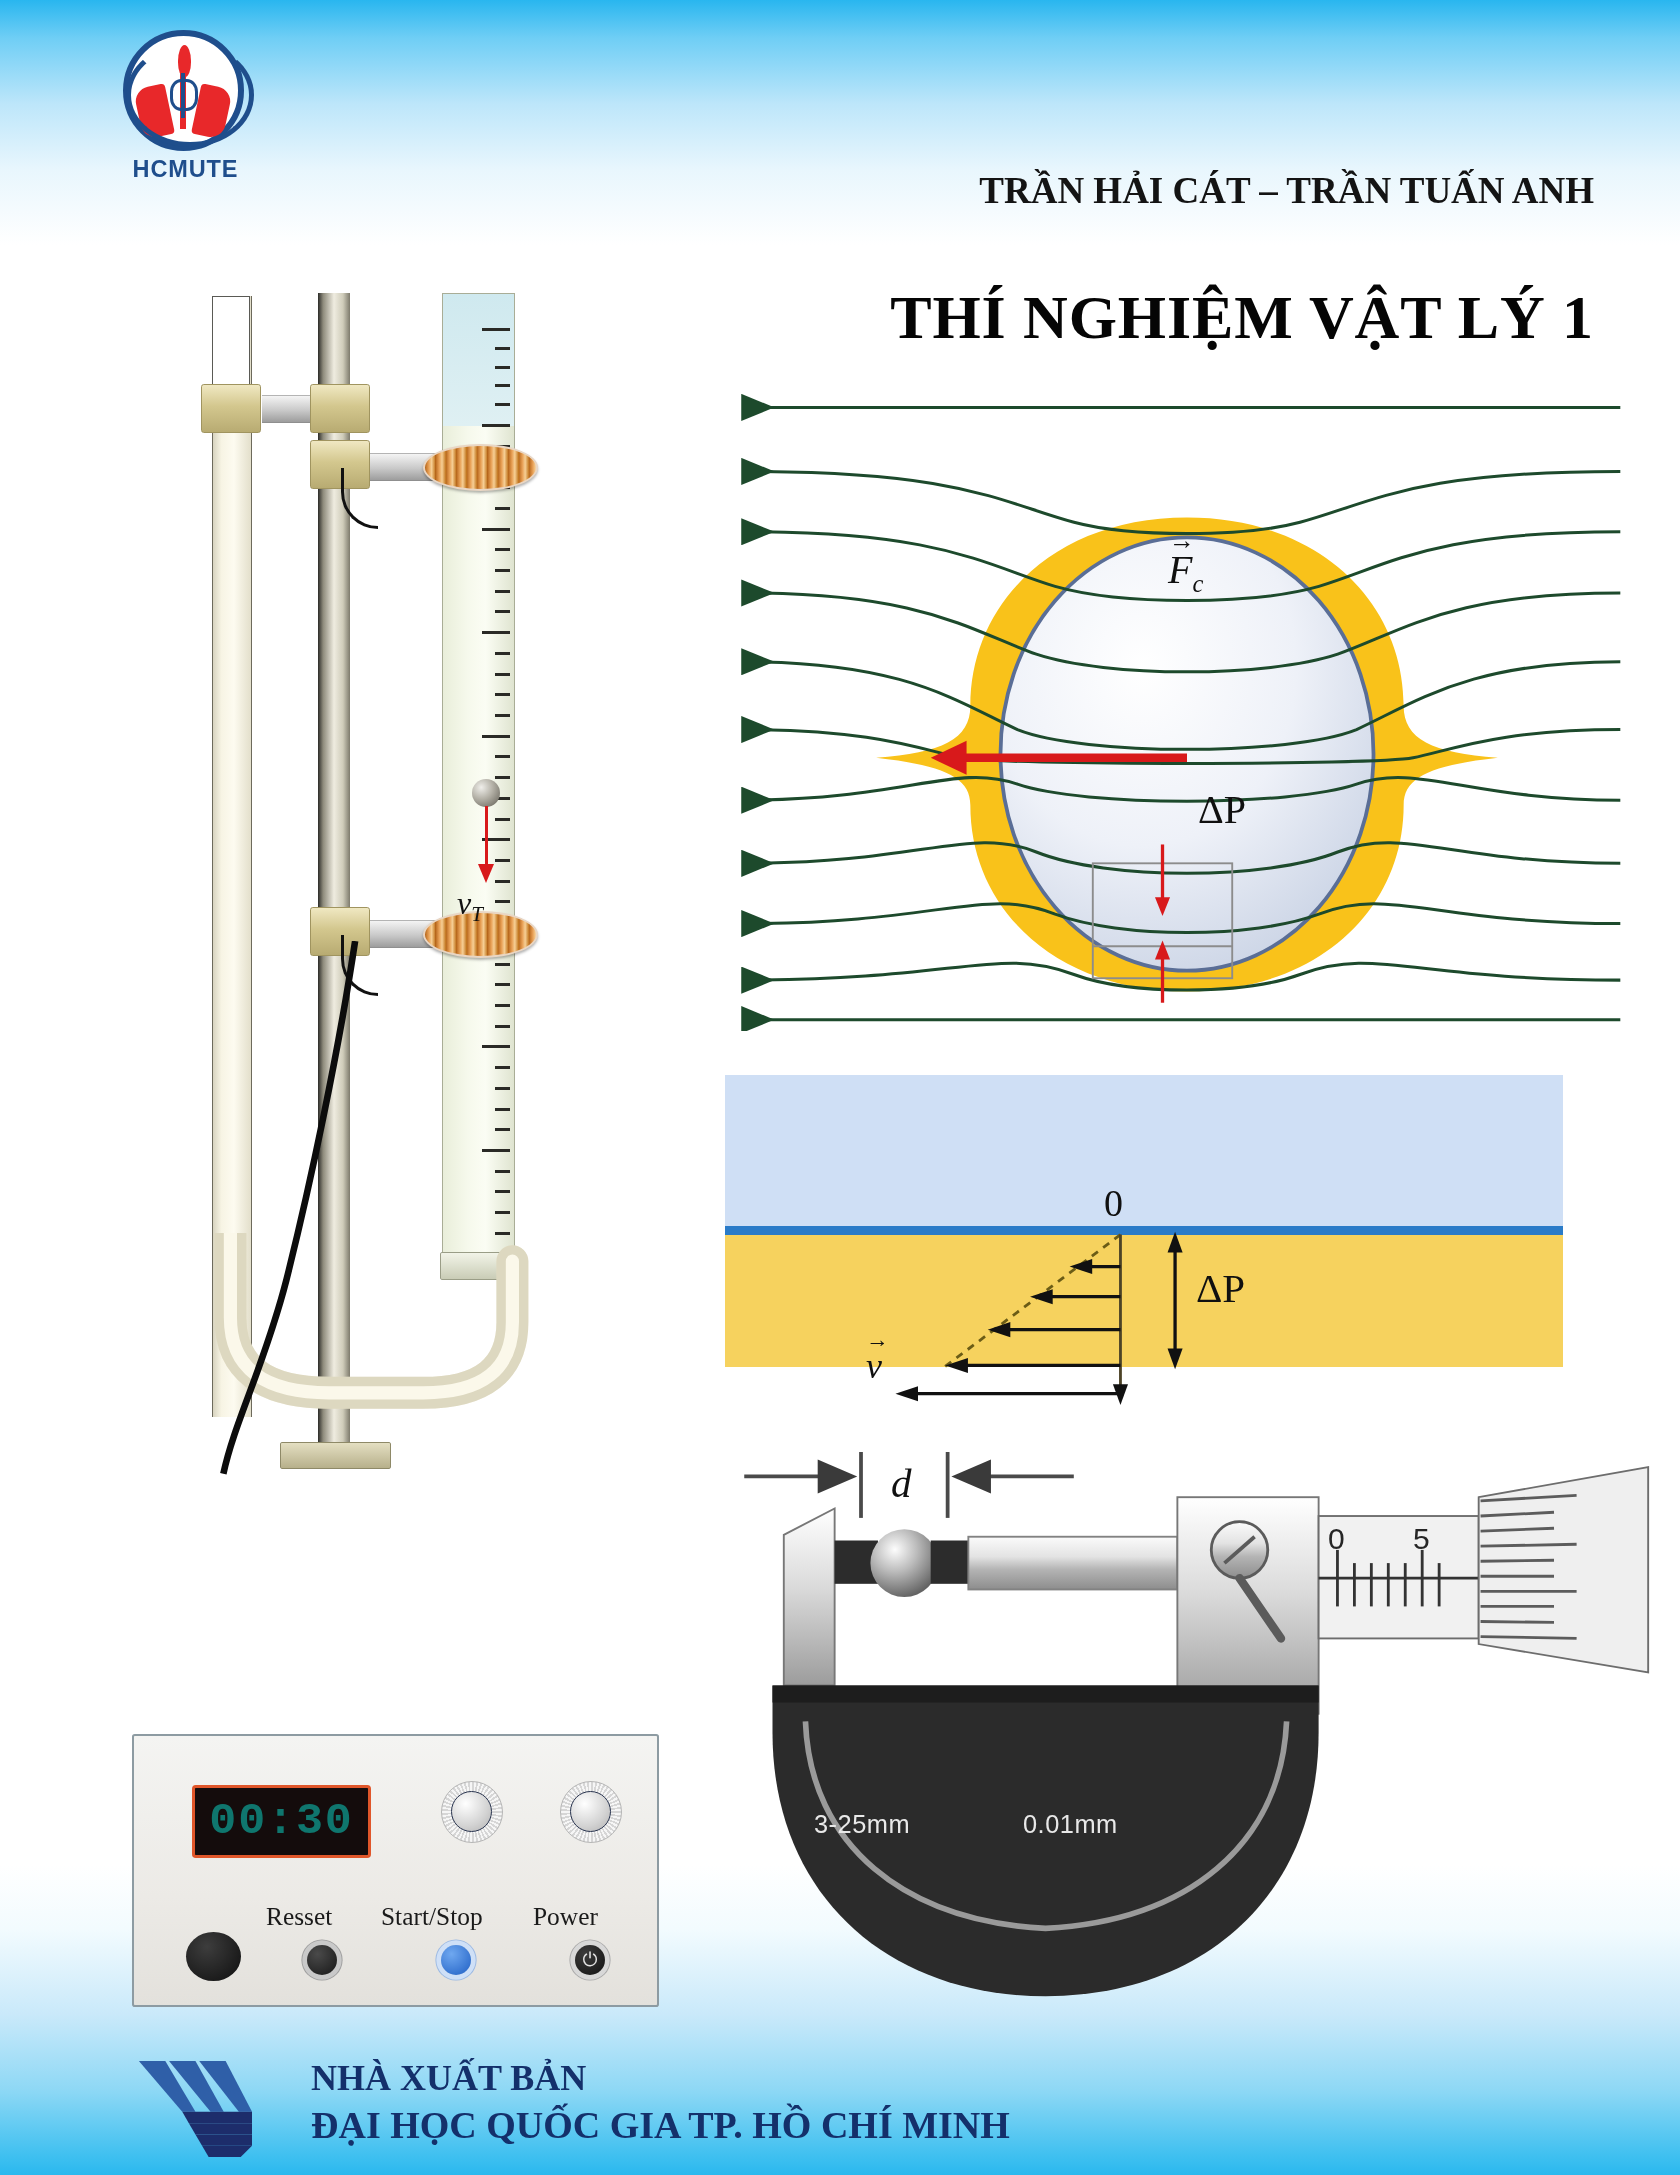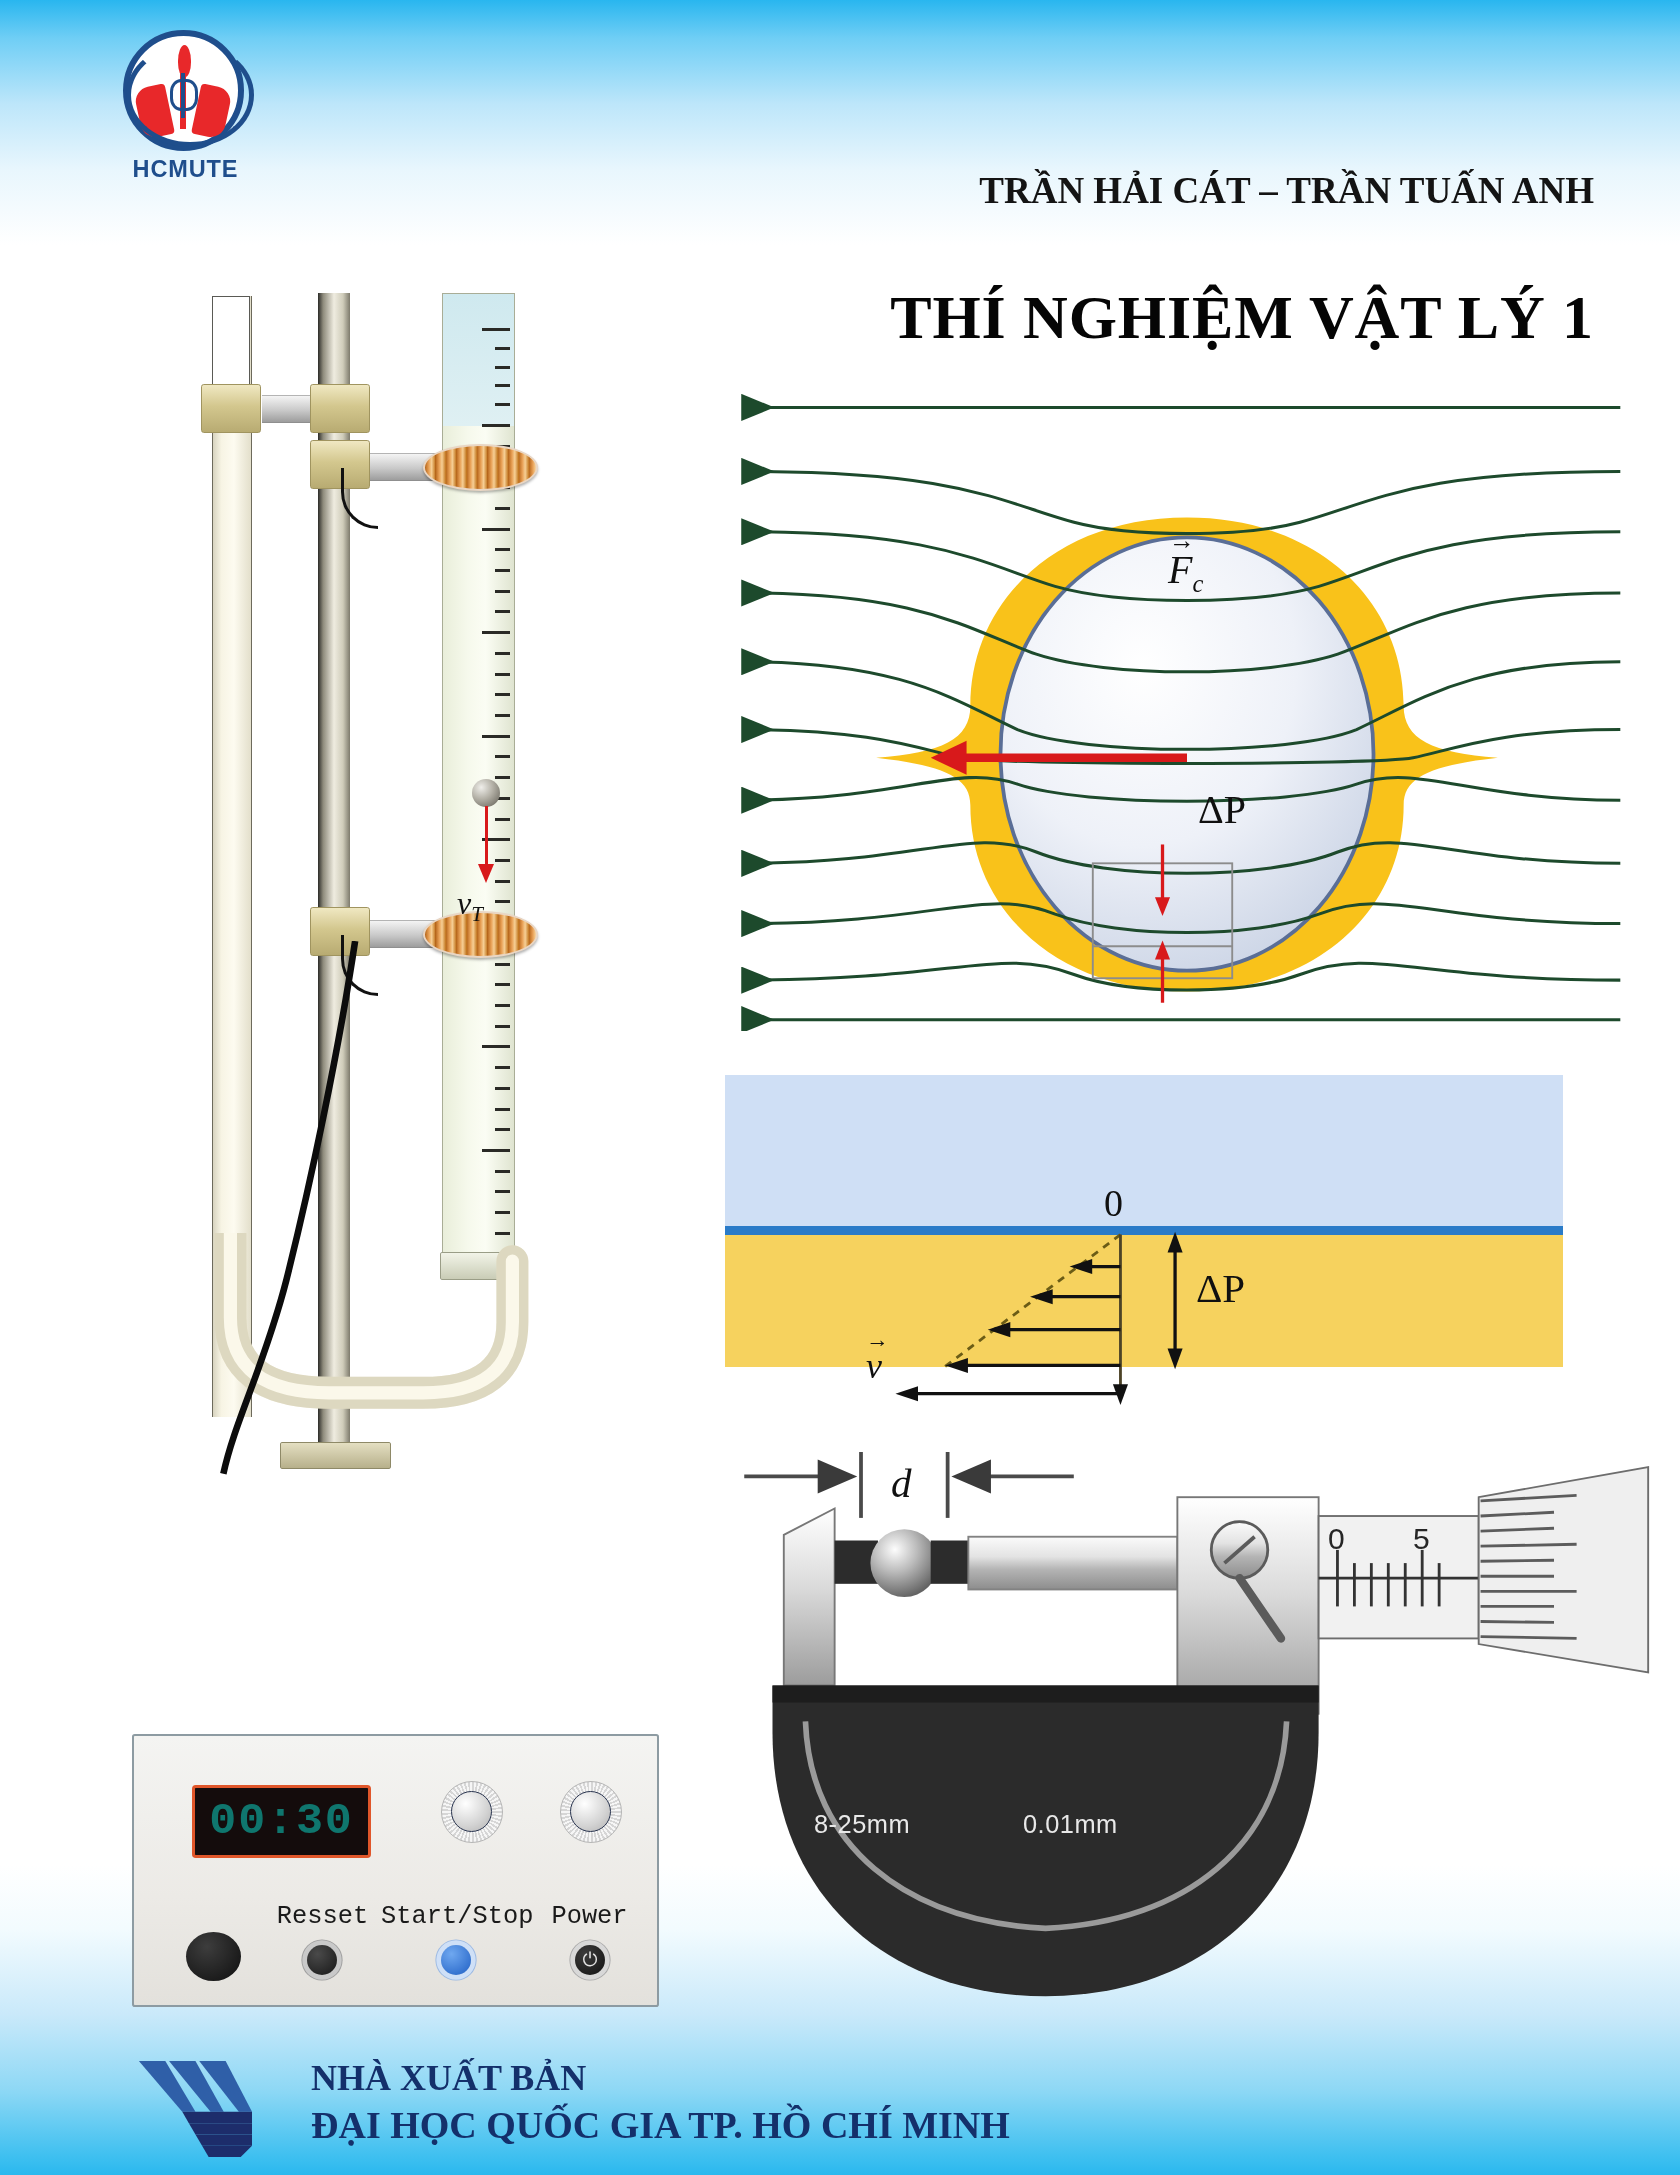--- a/index.html
+++ b/index.html
@@ -173,22 +173,22 @@
     background:
       repeating-conic-gradient(#d6d6d6 0deg 4deg,#f6f6f6 4deg 8deg);
     border:0.9px solid #b6b6b6;box-sizing:border-box;
   }
   .knob::after{
     content:"";position:absolute;left:9.4px;top:9.4px;width:41px;height:41px;border-radius:50%;
     background:radial-gradient(circle at 35% 30%,#ffffff,#d3d3d3 60%,#b0b0b0);
     border:1.9px solid #2a3550;box-sizing:border-box;
   }
   .btn-label{
-    position:absolute;font-family:Liberation Mono, monospace;font-size:25.4px;color:#1a1a1a;
-    text-align:center;white-space:nowrap;
+    position:absolute;font-family:Liberation Serif, serif;font-size:25.4px;color:#1a1a1a;
+    text-align:left;white-space:nowrap;
   }
   .btn-round{
     position:absolute;width:30px;height:30px;border-radius:50%;
   }
   .btn-round.dark{background:radial-gradient(circle at 35% 30%,#4a4a4a,#171717);
     box-shadow:0 0 0 4.7px #c9c9c9,0 0 0 5.6px #9d9d9d;}
   .btn-round.blue{background:radial-gradient(circle at 35% 30%,#6fa8f0,#1f5fc4);
     box-shadow:0 0 0 4.7px #cfe0f7,0 0 0 5.6px #9ab8e2;}
   .btn-round.power{background:radial-gradient(circle at 35% 30%,#3c3c3c,#121212);
     box-shadow:0 0 0 4.7px #d8d8d8,0 0 0 5.6px #a8a8a8;
@@ -547,21 +547,21 @@
         <line x1="812" y1="182" x2="890" y2="183"></line>
         <line x1="812" y1="198" x2="914" y2="200"></line>
       </g>
 
       <path d="M 60 250 L 640 250 L 640 300 C 640 470 520 580 350 580 C 180 580 60 470 60 300 Z" fill="#2b2b2b"></path>
       <path d="M 95 288 C 100 420 200 500 350 508 C 500 500 600 420 606 288" fill="none" stroke="#9a9a9a" stroke-width="6"></path>
       <path d="M 60 250 L 640 250 L 640 268 L 60 268 Z" fill="#1d1d1d"></path>
     </svg>
 
     <div class="fig-label" style="left:175px;top:9.4px;font-size:41px;color:#111;">d</div>
-    <div class="mic-text" style="left:98px;top:360px;">8-25mm</div>
+    <div class="mic-text" style="left:98px;top:360px;">3-25mm</div>
     <div class="mic-text" style="left:307px;top:360px;">0.01mm</div>
     <div class="mic-text" style="left:612px;top:72px;color:#262626;font-size:30px;">0</div>
     <div class="mic-text" style="left:697px;top:72px;color:#262626;font-size:30px;">5</div>
   </div>
 
   <div id="footer">
     <svg id="pub-logo" viewBox="0 0 140 110">
       <g fill="#2f5fa8">
         <path d="M 2 4 L 30 4 L 62 58 L 48 58 Z"></path>
         <path d="M 34 4 L 62 4 L 92 58 L 78 58 Z"></path>

